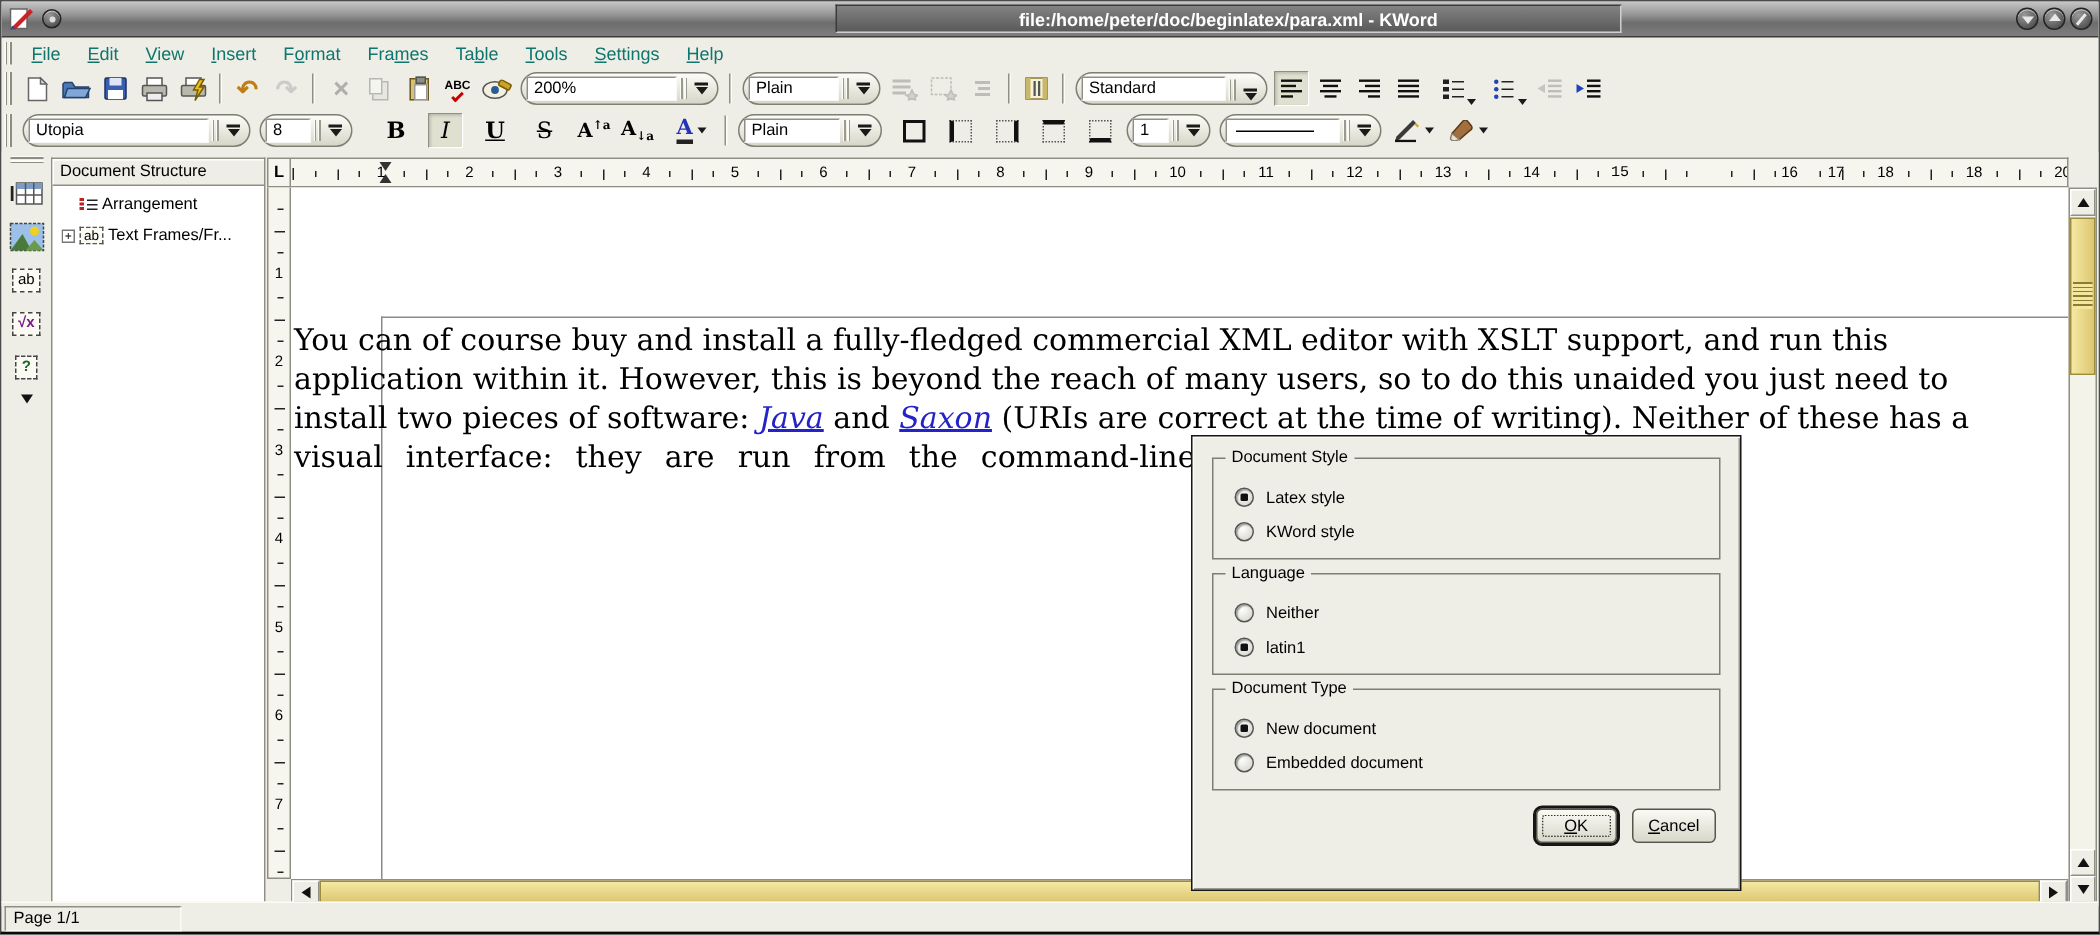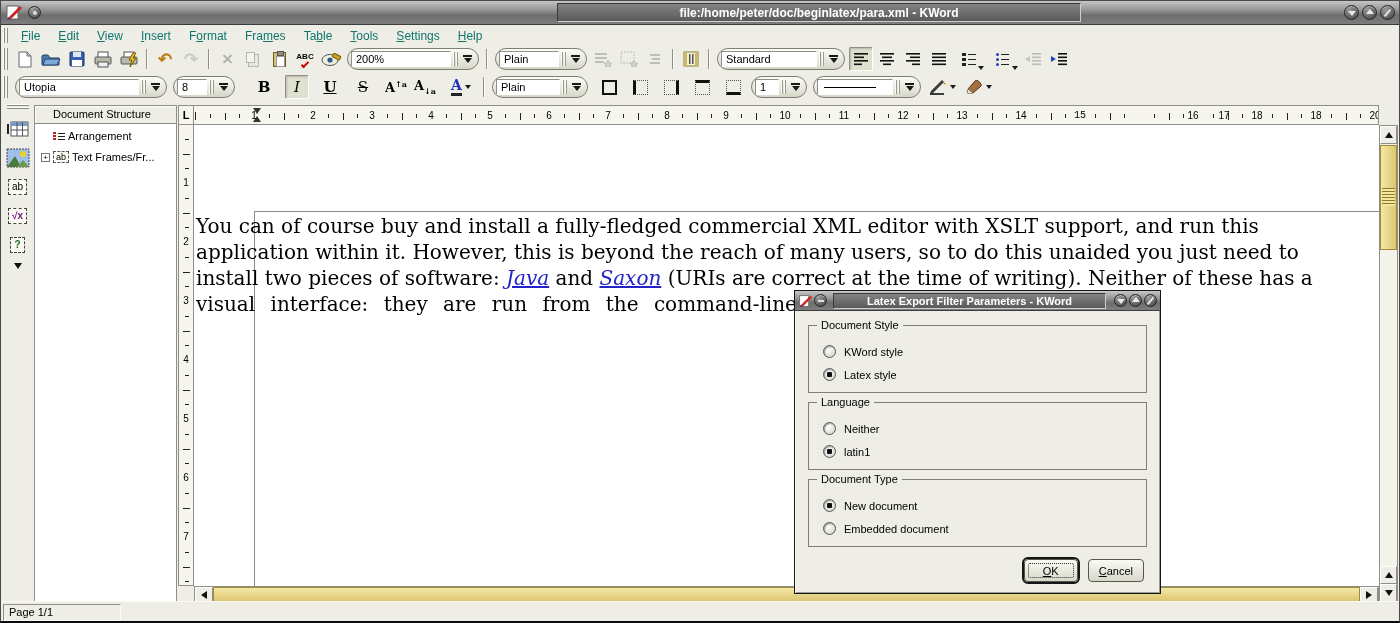--- a/index.html
+++ b/index.html
@@ -106,21 +106,21 @@
   .ltbtn { width:28px; height:28px; margin:1px auto; display:flex; align-items:center; justify-content:center; }
   .dashed-ic { border:1px dashed #444; padding:1px 3px; font-size:10px; background:#fbfbf4; line-height:1.2; }
   .formula-t { color:#7a1a8a; font-weight:bold; }
   .ext-arrow { width:0;height:0;border:4px solid transparent;border-top:6px solid #111;border-bottom:none;margin:4px auto 0; }
 
   
   .main { position:absolute; left:0; top:100px; width:1400px; height:503px; background:#eeeee6; }
   .sidebar { position:absolute; left:33px; top:4px; width:143px; bottom:0; background:#fff;
     border:1px solid #8f8f85; border-bottom:none; }
   .sb-header { height:18px; background:#eeeee6; border-bottom:1px solid #8f8f85;
-    box-shadow:inset 1px 1px 0 #fff; font-size:11px; padding:2px 18px; white-space:nowrap; overflow:hidden; }
+    box-shadow:inset 1px 1px 0 #fff; font-size:11px; padding:2px 5px; white-space:nowrap; overflow:hidden; }
   .tree { padding:6px 2px 0 6px; }
   .tree-item { display:flex; align-items:center; gap:3px; margin-bottom:9px; font-size:11px; white-space:nowrap; overflow:hidden; }
   .plusbox { width:9px; height:9px; border:1px solid #777; background:#fff; font-size:8px; line-height:7px; text-align:center; flex:none; }
   .t-numlist { display:flex; flex-direction:column; gap:1px; flex:none; margin-left:12px; }
   .t-numlist .r { display:flex; gap:2px; align-items:center; }
   .t-numlist .n { width:3px; height:2px; background:#b22; }
   .t-numlist .l { width:7px; height:1px; background:#222; }
   .t-ab { border:1px dashed #555; font-size:9px; padding:0 2px; background:#fbfbf4; flex:none; }
 
   
@@ -352,21 +352,21 @@
     <span class="tbtn">
       <svg width="16" height="16">
           <rect x="1" y="1" width="14" height="14" fill="#f6f0d8" stroke="#8a7a33"></rect>
           <rect x="1" y="1" width="3" height="14" fill="#c9b86a"></rect>
           <rect x="12" y="1" width="3" height="14" fill="#c9b86a"></rect>
           <rect x="6" y="3" width="1.5" height="10" fill="#555"></rect>
           <rect x="9" y="3" width="1.5" height="10" fill="#555"></rect>
         </svg>
       </span>
     <span class="sep"></span>
-    <span class="combo" style="width:128px;">
+    <span class="combo" style="width:128px;align-items:flex-end;">
       <span class="cfield">Standard</span>
       <span class="cgrip"></span>
       <span class="cdrop">
           <span class="cbar"></span>
           <span class="ctri"></span>
         </span>
     </span>
     <span class="tbtn pressed">
       <svg width="16" height="14">
           <rect x="1" y="1" width="14" height="1.6" fill="#111"></rect>
@@ -762,50 +762,30 @@
           <span class="t-l"></span>
         </span>
       <span class="hthumb"></span>
       <span class="sbtn hs-r">
           <span class="t-r"></span>
         </span>
     </div>
   </div>
 
   <div class="dialog">
-    <div class="dlg-titlebar">
-      <svg class="wicon" viewBox="0 0 17 17">
-        <rect x="2" y="2" width="11" height="13" fill="#fff" stroke="#666"></rect>
-        <polygon points="3,14 15,2 17,4 5,16" fill="#c22"></polygon>
-        <polygon points="2,16 5,15 3,13" fill="#234a9a"></polygon>
-      </svg>
-      <span class="wbtn small">
-          <span class="dash"></span>
-        </span>
-      <div class="title-box2">Latex Export Filter Parameters - KWord</div>
-      <span class="wbtn">
-          <span class="tri tri-d"></span>
-        </span>
-      <span class="wbtn">
-          <span class="tri tri-u"></span>
-        </span>
-      <span class="wbtn">
-          <span class="slash"></span>
-        </span>
-    </div>
     <div class="dlg-body" id="dlg-body">
       <div class="group">
           <span class="group-title">Document Style</span>
           <div class="opt-row">
+            <span class="radio sel"></span>
+            <span class="opt-label">Latex style</span>
+          </div>
+          <div class="opt-row">
             <span class="radio"></span>
             <span class="opt-label">KWord style</span>
-          </div>
-          <div class="opt-row">
-            <span class="radio sel"></span>
-            <span class="opt-label">Latex style</span>
           </div>
         </div>
         <div class="group">
           <span class="group-title">Language</span>
           <div class="opt-row">
             <span class="radio"></span>
             <span class="opt-label">Neither</span>
           </div>
           <div class="opt-row">
             <span class="radio sel"></span>

